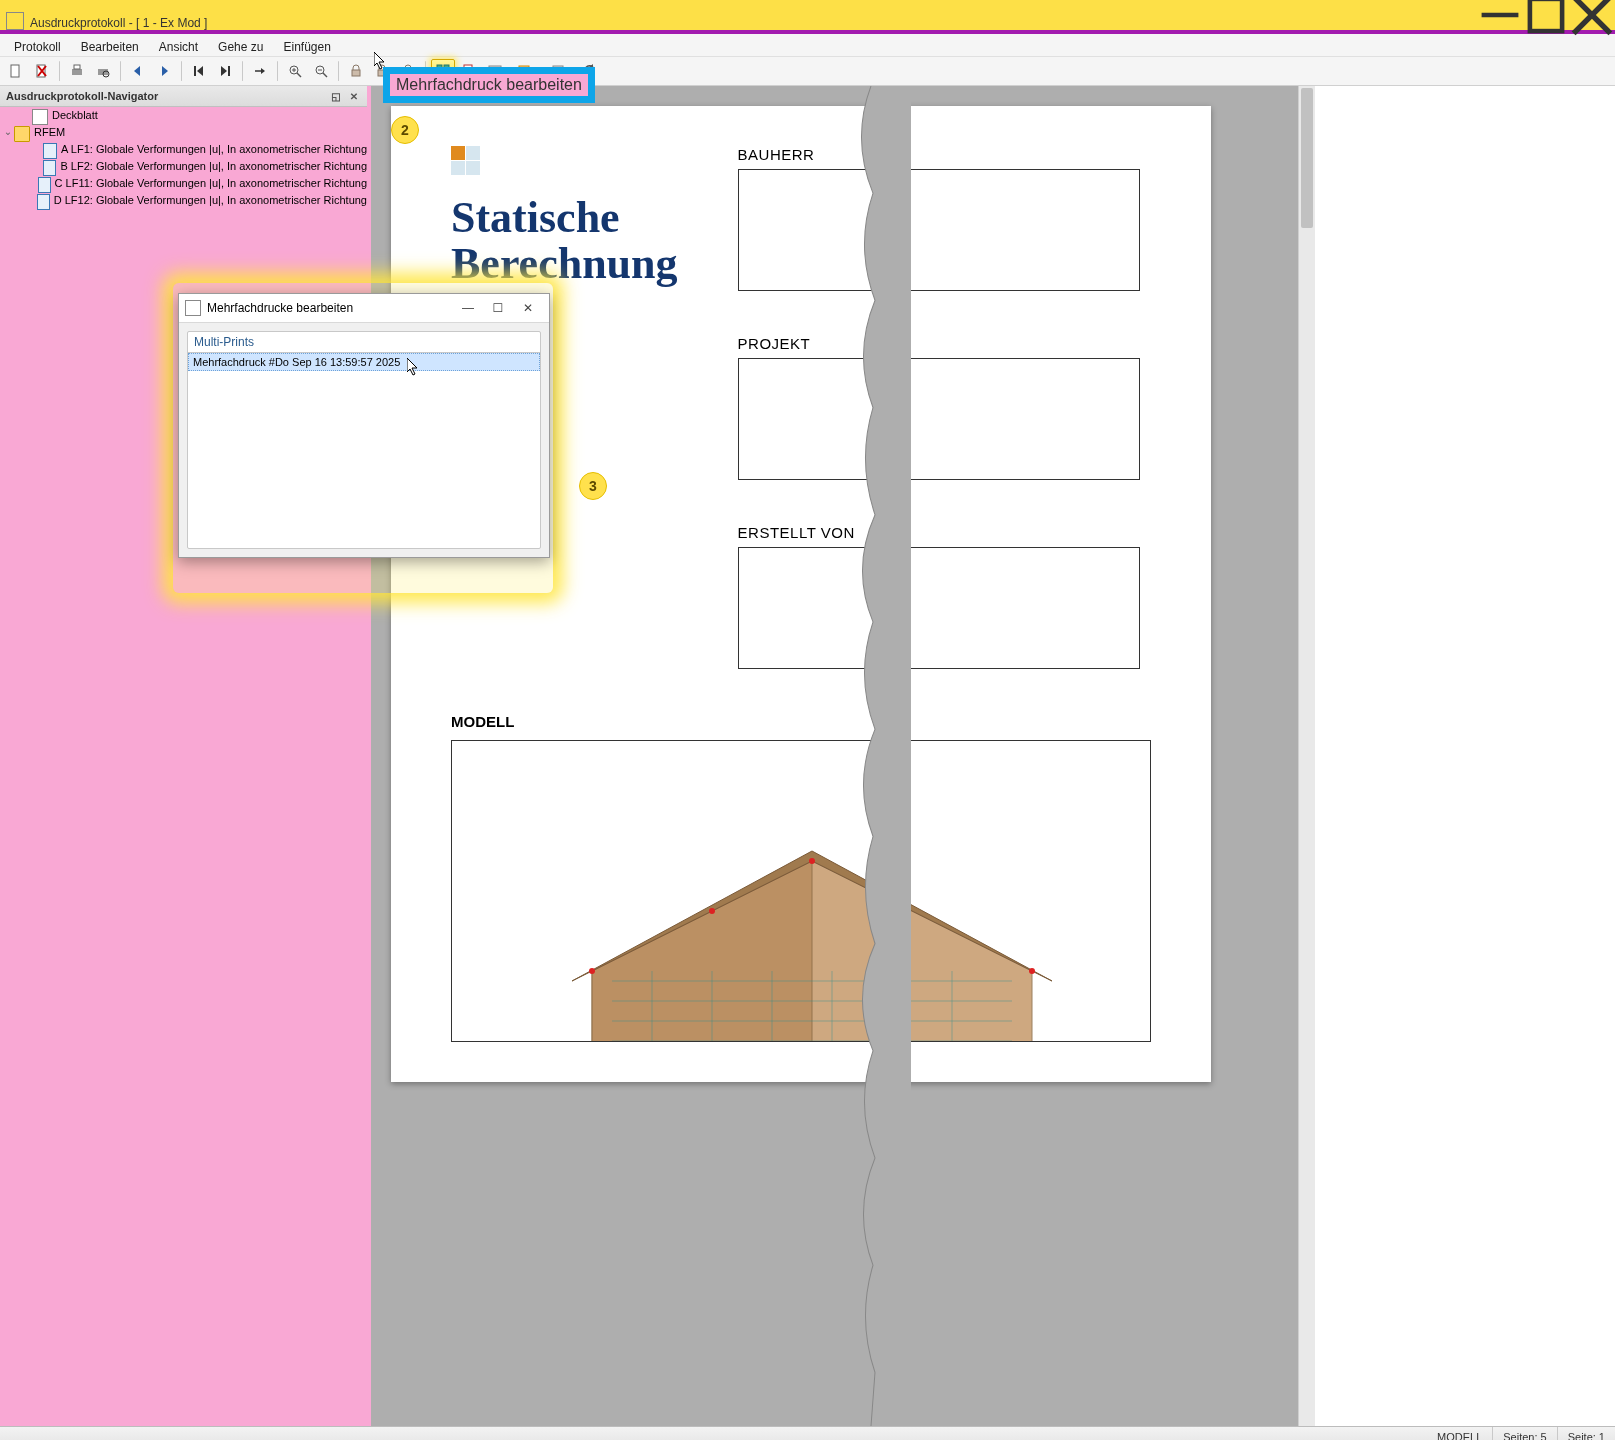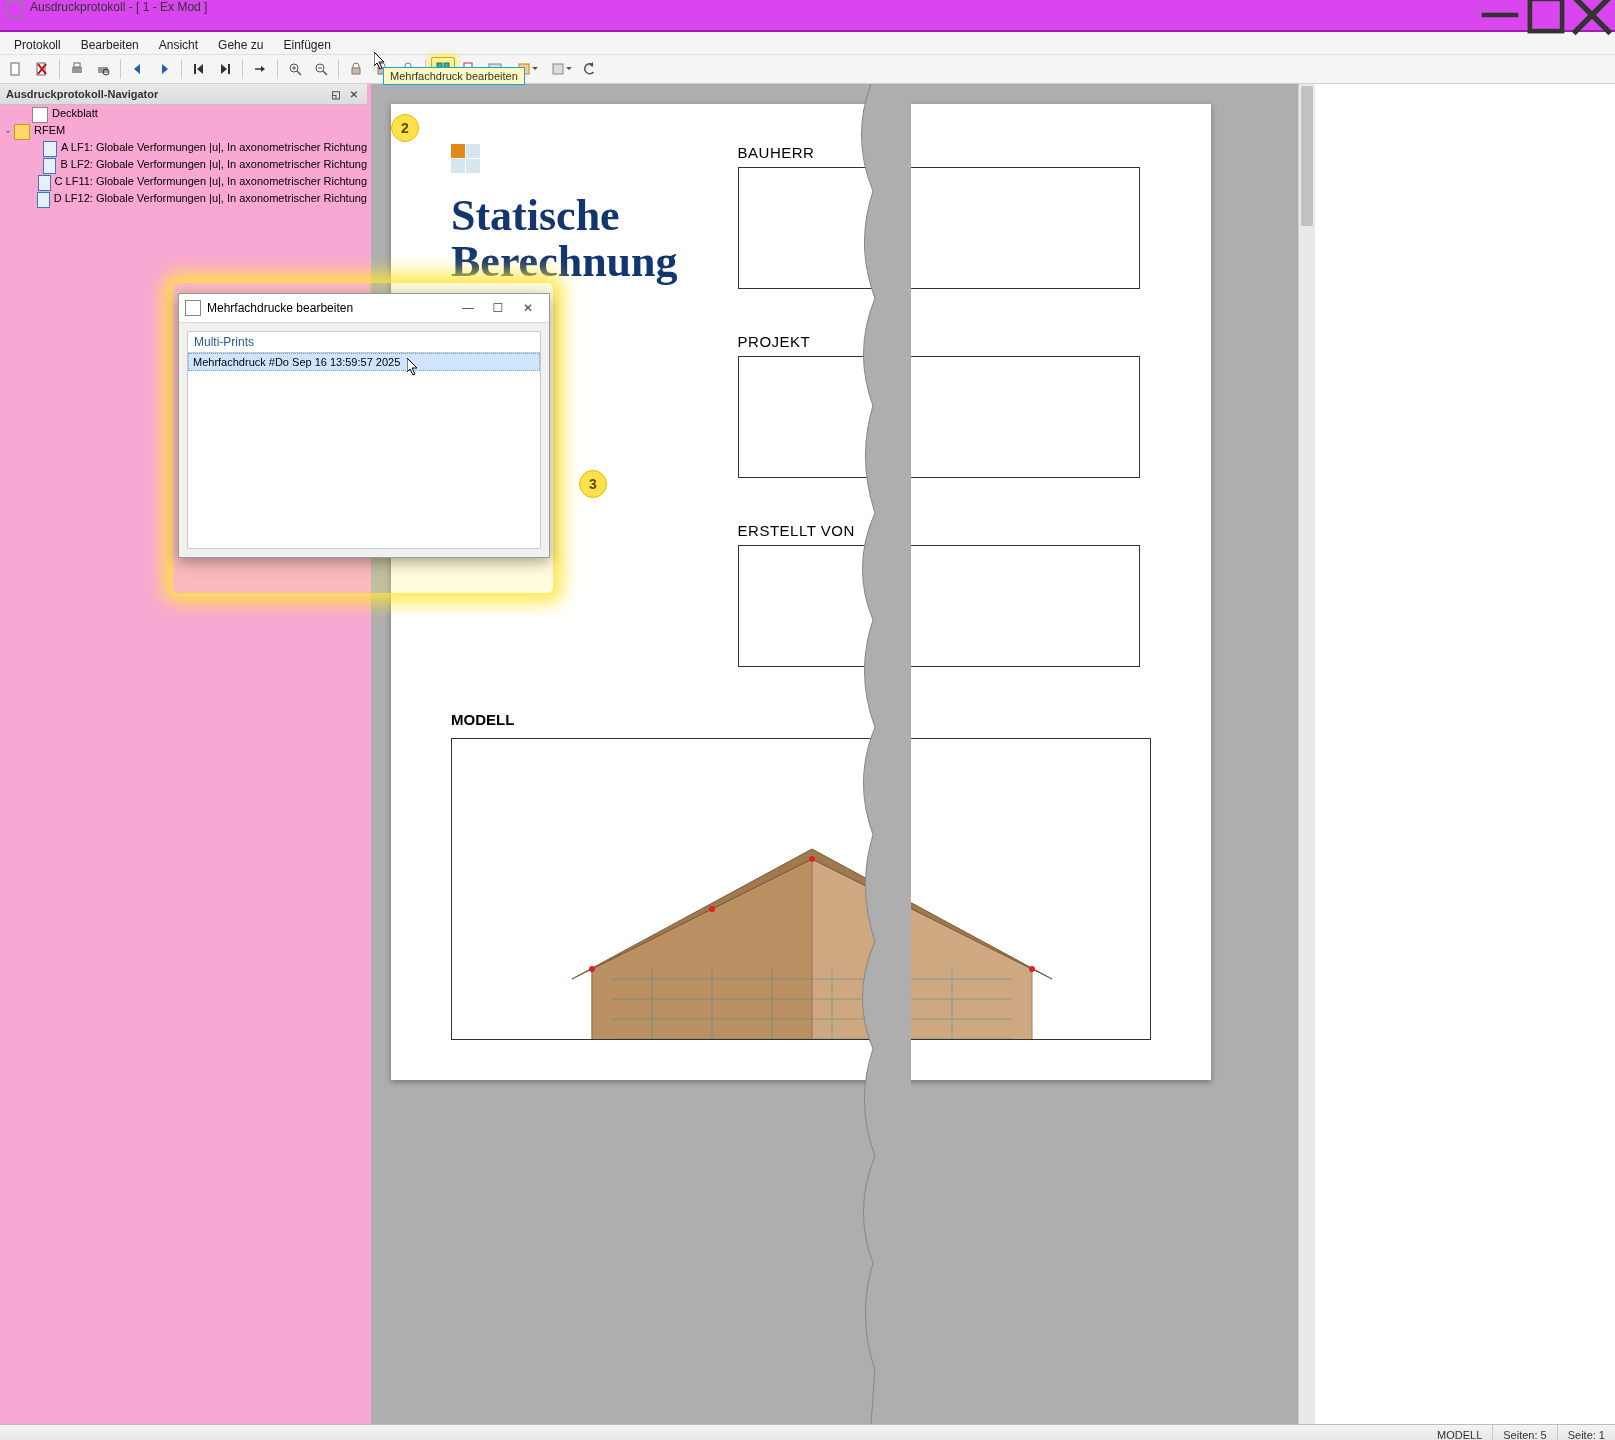--- a/index.html
+++ b/index.html
@@ -1,17 +1,17 @@
 <!DOCTYPE html>
 <html><head>
 <meta charset="utf-8">
 <style>
   html,body{margin:0;padding:0;font-family:"Segoe UI",Tahoma,sans-serif;font-size:12px;color:#000;background:#fff;height:100%;overflow:hidden}
   
-  .titlebar{height:30px;background:#d946ef;display:flex;align-items:flex-start;border-bottom:2px solid #a21caf}
+  .titlebar{height:30px;background:#fde047;display:flex;align-items:flex-end;border-bottom:4px solid #a21caf}
   .titlebar .ticon{width:16px;height:16px;margin:0 6px 0 6px;display:inline-block;border:1px solid #888}
   .titlebar .ttext{flex:0 0 auto;font-size:12px;color:#333}
   .titlebar .spacer{flex:1}
   .titlebar .winbtn{width:46px;height:30px;display:flex;align-items:center;justify-content:center;color:#333}
   
   .menubar{height:22px;background:#f5f5f5;display:flex;align-items:flex-end;padding:0 4px;border-bottom:1px solid #e0e0e0}
   .menubar .mi{padding:2px 10px;color:#222}
   
   .toolbar{height:28px;background:#f5f5f5;display:flex;align-items:center;padding:0 4px;border-bottom:1px solid #d0d0d0;gap:2px}
   .tb{width:22px;height:22px;display:flex;align-items:center;justify-content:center;border:1px solid transparent;border-radius:2px}
@@ -47,21 +47,21 @@
   .sect .box{border:1px solid #333;height:120px;width:400px}
   .two-col{display:flex;gap:60px}
   .two-col .left{flex:1}
   .two-col .right{width:420px;display:flex;flex-direction:column;gap:44px}
   .modsec{margin-top:44px}
   .modsec h3{font-family:Arial,sans-serif;font-size:15px;font-weight:bold;margin:0 0 10px 0}
   .modbox{border:1px solid #333;height:300px;position:relative;overflow:hidden}
   
   .house{position:absolute;left:60px;top:60px;width:600px;height:260px}
   
-  .tooltip{position:absolute;background:#fef9c3;border:1px solid #0ea5e9;padding:2px 6px;font-size:11px;color:#333}
+  .tooltip{position:absolute;background:#f9a8d4;border:7px solid #0ea5e9;padding:2px 6px;font-size:16px;color:#333}
   
   .callout{position:absolute;width:26px;height:26px;border-radius:50%;background:#ffe14d;border:1px solid #e5be00;display:flex;align-items:center;justify-content:center;font-weight:bold;font-size:14px;color:#5c4a00}
   
   .dlg-glow{position:absolute;left:173px;top:283px;width:380px;height:310px;border-radius:6px;box-shadow:0 0 18px 10px rgba(255,230,60,.9);background:rgba(255,240,120,.25);pointer-events:none}
   .dialog{position:absolute;left:178px;top:293px;width:370px;background:#f0f0f0;border:1px solid #9a9a9a;box-shadow:0 4px 14px rgba(0,0,0,.35)}
   .dialog .dtitle{height:28px;display:flex;align-items:center;padding:0 6px;background:#fff;border-bottom:1px solid #d9d9d9}
   .dialog .dtitle .dicon{width:14px;height:14px;border:1px solid #888;margin-right:6px}
   .dialog .dtitle .spacer{flex:1}
   .dialog .dtitle .db{width:30px;height:24px;display:flex;align-items:center;justify-content:center;color:#444}
   .dialog .dbody{padding:8px}

